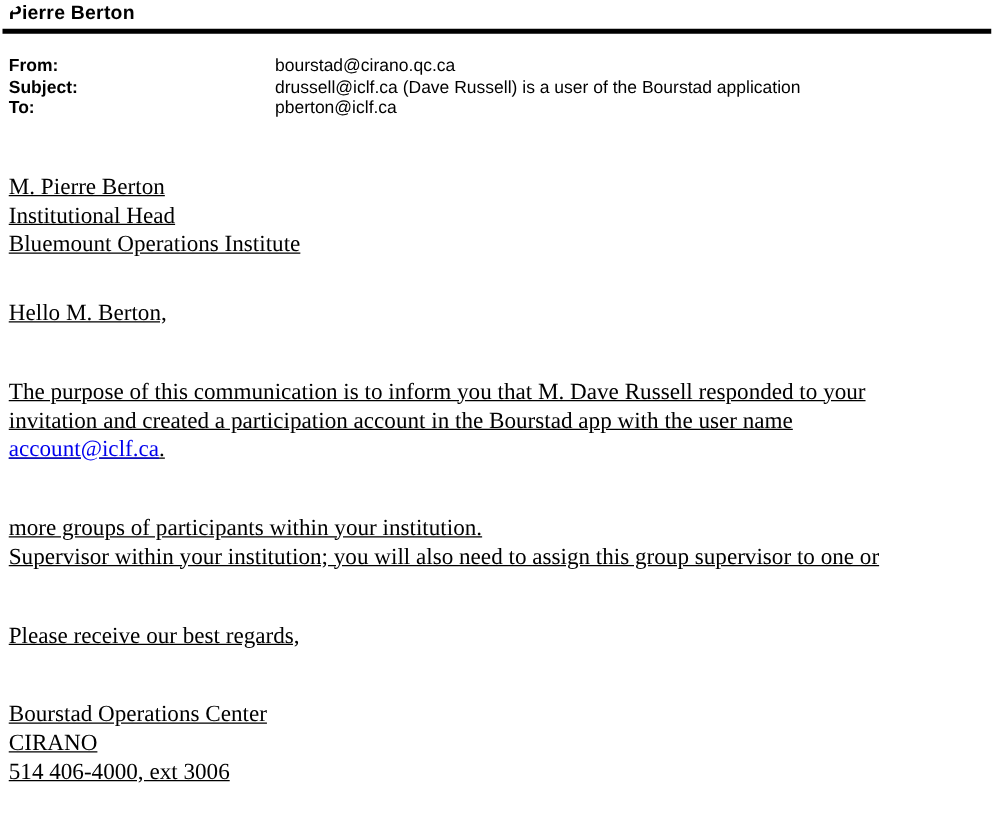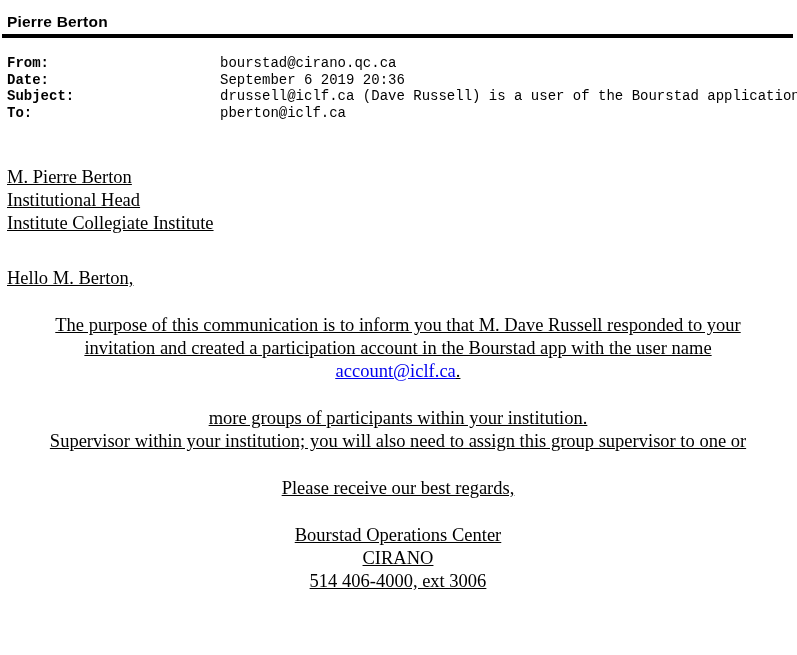--- a/index.html
+++ b/index.html
@@ -4,56 +4,56 @@
 <style>
   * { margin: 0; padding: 0; box-sizing: border-box; }
   html, body { background: #ffffff; }
   .page {
     position: relative;
     width: 797px;
     height: 655px;
     background: #ffffff;
     color: #000000;
     overflow: hidden;
-    padding: 12px 8px 0 7px;
+    padding: 1px 8px 0 7px;
     font-family: "Liberation Sans", sans-serif;
     border-radius: 31px;
   }
   .msg-title {
     font-family: "Liberation Sans", sans-serif;
     font-weight: bold;
     font-size: 15.5px;
     line-height: 20px;
     letter-spacing: 0.2px;
   }
   .header-rule {
     height: 4px;
     background: #000000;
     margin: 2px -4px 0 -5px;
   }
   .fields {
     margin-top: 17px;
     font-size: 14px;
     line-height: 16.5px;
   }
-  .field-row { display: flex; font-family: Liberation Mono, monospace; }
+  .field-row { display: flex; }
   .field-label {
     font-weight: bold;
     width: 213px;
     flex: 0 0 213px;
   }
   .field-value { white-space: nowrap; }
   .email-body {
     margin-top: 45px;
     font-family: "Liberation Serif", serif;
     font-size: 18.5px;
     line-height: 23px;
   }
   .email-body .line { white-space: nowrap; text-decoration: underline; }
-  .gap-1 { margin-top: 24px; text-align: center; }
+  .gap-1 { margin-top: 40px; }
   .gap-2 { margin-top: 32px; }
   a.body-link {
     color: #0000EE;
     text-decoration: underline;
     cursor: pointer;
   }
 </style>
 </head>
 <body>
 
@@ -62,39 +62,35 @@
   <div class="msg-title">Pierre Berton</div>
 
   <div class="header-rule"></div>
 
   <div class="fields">
     <div class="field-row">
       <span class="field-label">From:</span>
       <span class="field-value">bourstad@cirano.qc.ca</span>
     </div>
     <div class="field-row">
-      <span class="field-label">Date:</span>
-      <span class="field-value">September 6 2019 20:36</span>
-    </div>
-    <div class="field-row">
       <span class="field-label">Subject:</span>
       <span class="field-value">drussell@iclf.ca (Dave Russell) is a user of the Bourstad application</span>
     </div>
     <div class="field-row">
       <span class="field-label">To:</span>
       <span class="field-value">pberton@iclf.ca</span>
     </div>
   </div>
 
   <div class="email-body">
 
     <div>
       <div class="line">M. Pierre Berton</div>
       <div class="line">Institutional Head</div>
-      <div class="line">Institute Collegiate Institute</div>
+      <div class="line">Bluemount Operations Institute</div>
     </div>
 
     <div class="line gap-2">Hello M. Berton,</div>
 
     <div class="gap-1">
       <div class="line">The purpose of this communication is to inform you that M. Dave Russell responded to your</div>
       <div class="line">invitation and created a participation account in the Bourstad app with the user name</div>
       <div class="line"><a class="body-link" href="#">account@iclf.ca</a><span>.</span></div>
     </div>
 

